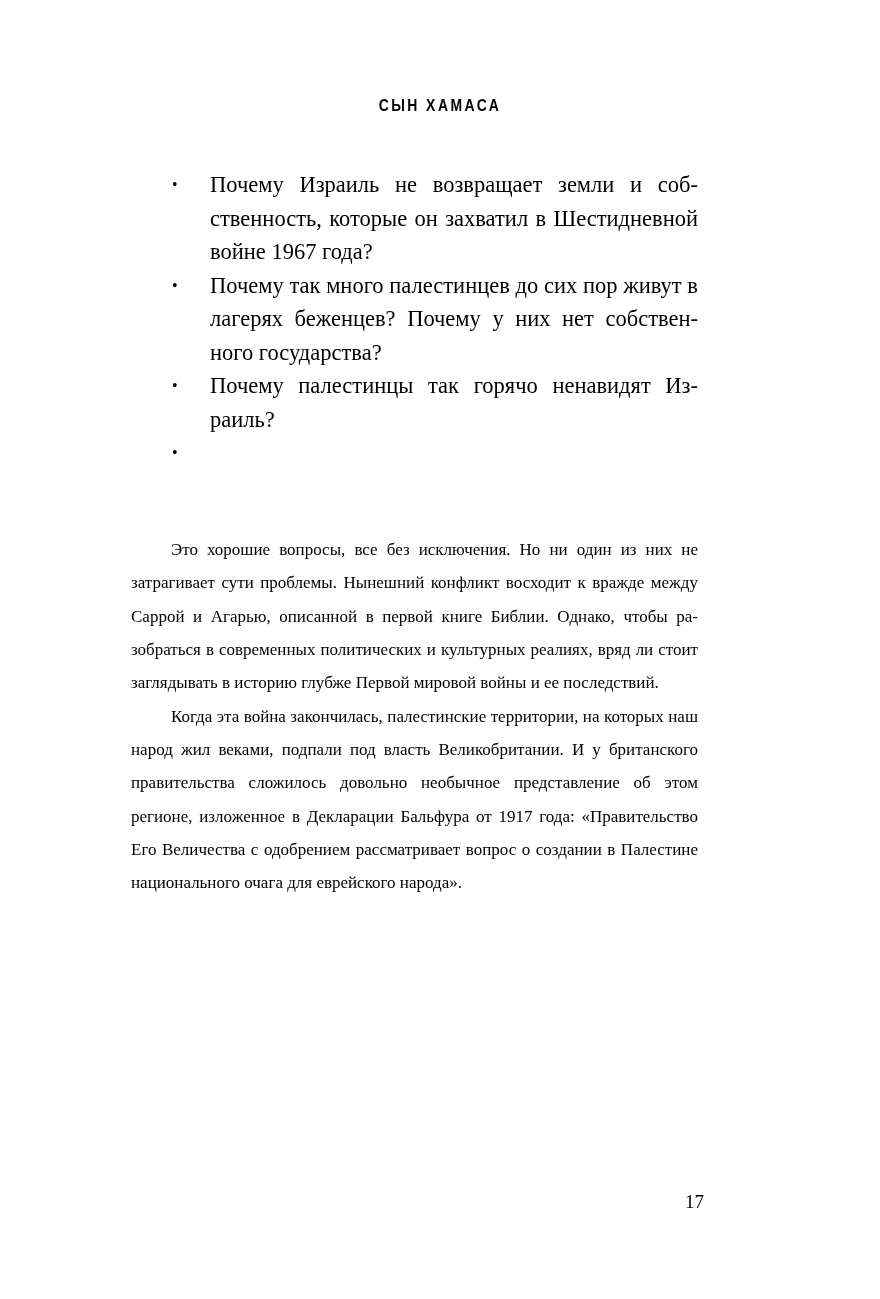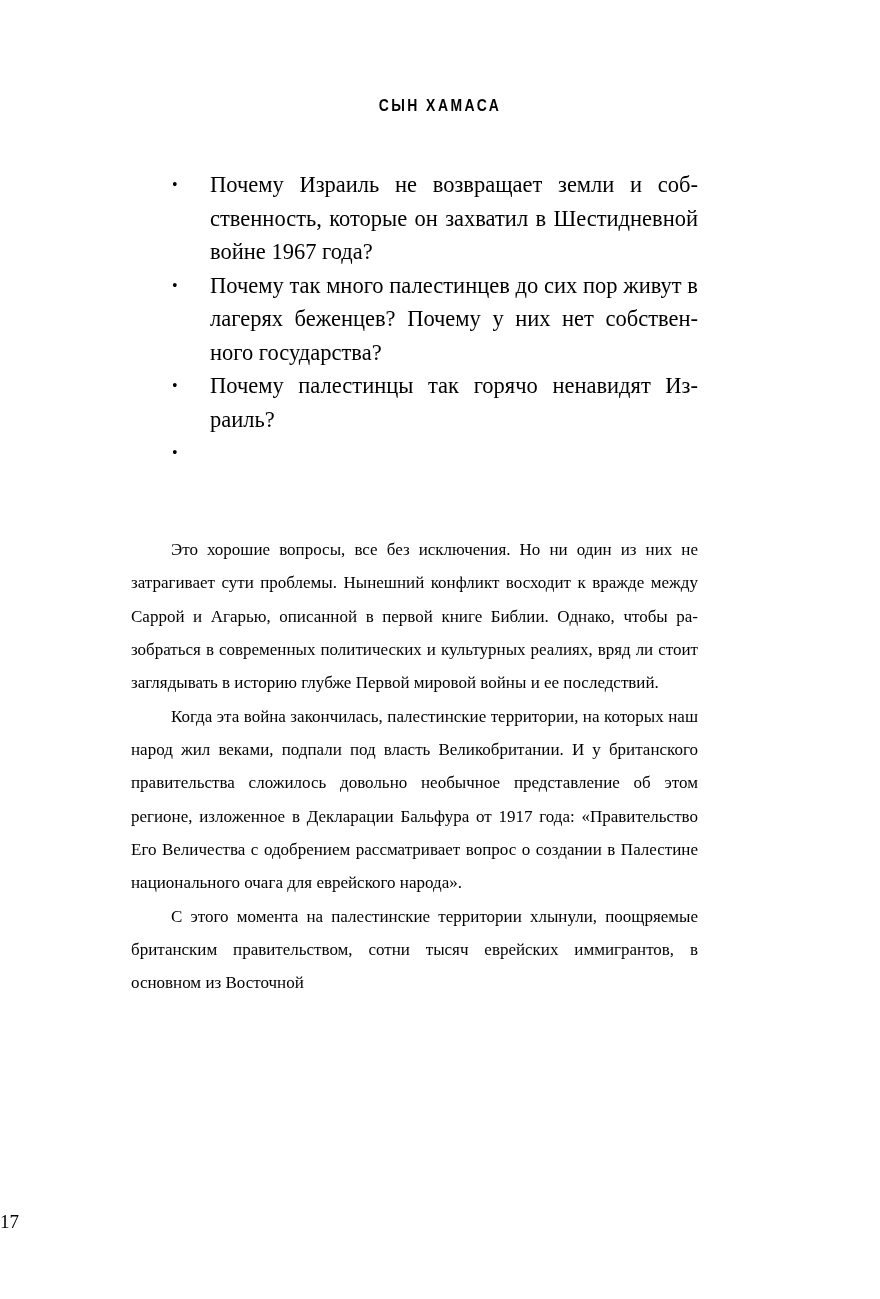--- a/index.html
+++ b/index.html
@@ -63,23 +63,22 @@
       font-size: 17px;
       line-height: 33.35px;
       text-align: justify;
       text-indent: 40px;
     }
     .folio {
       position: absolute;
       top: 1191px;
       left: 0;
       width: 704px;
-      text-align: left;
+      text-align: right;
       font-size: 19px;
-      margin-top: 20px;
     }
   </style>
 </head>
 <body>
 
 <div class="running-head">СЫН ХАМАСА</div>
 
 <ul class="bullets">
   <li>
     <span class="dot">•</span>
@@ -94,16 +93,15 @@
     <span>Почему палестинцы так горячо ненавидят Из­раиль?</span>
   </li>
   <li>
     <span class="dot">•</span>
   </li>
 </ul>
 
 <div class="body-text">
   <p>Это хорошие вопросы, все без исключения. Но ни один из них не затрагивает сути проблемы. Нынешний конфликт восходит к вражде между Саррой и Агарью, описанной в первой книге Библии. Однако, чтобы ра­зобраться в современных политических и культурных реалиях, вряд ли стоит заглядывать в историю глубже Первой мировой войны и ее последствий.</p>
   <p>Когда эта война закончилась, палестинские тер­ритории, на которых наш народ жил веками, подпали под власть Великобритании. И у британского прави­тельства сложилось довольно необычное представление об этом регионе, изложенное в Декларации Бальфура от 1917 года: «Правительство Его Величества с одобре­нием рассматривает вопрос о создании в Палестине на­ционального очага для еврейского народа».</p>
-  <p>С этого момента на палестинские территории хлы­нули, поощряемые британским правительством, сотни тысяч еврейских иммигрантов, в основном из Восточной</p>
 </div>
 
 <div class="folio">17</div>
 
 </body></html>

